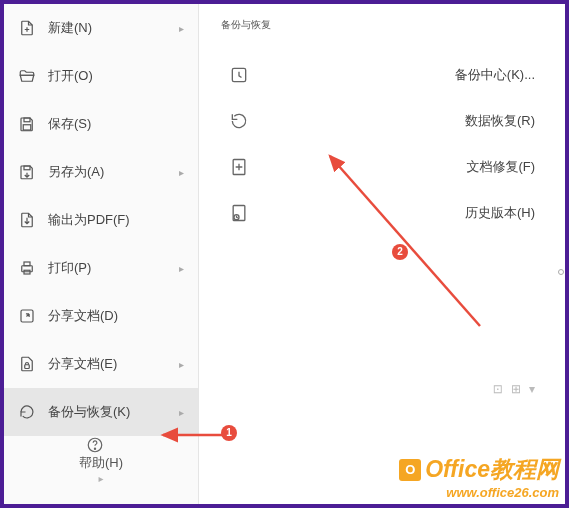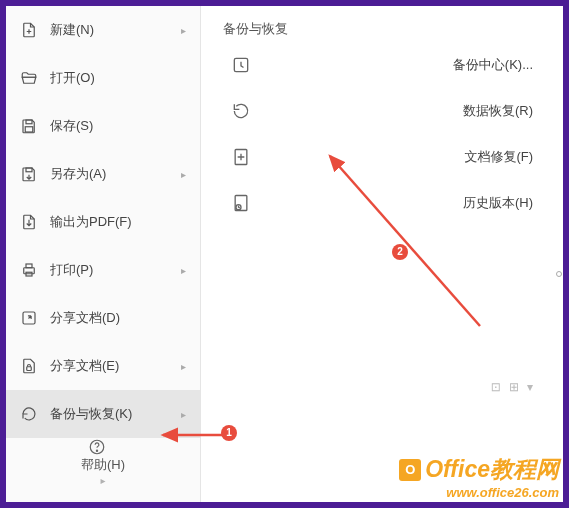--- a/index.html
+++ b/index.html
@@ -10,21 +10,21 @@
       background: #fff;
       width: 569px;
       height: 508px;
       overflow: hidden;
       position: relative;
     }
     .container {
       display: flex;
       width: 100%;
       height: 100%;
-      border: 6px solid #4c1d95;
+      border: 4px solid #4c1d95;
     }
     .sidebar {
       width: 195px;
       background: #fafafa;
       border-right: 1px solid #e5e5e5;
       display: flex;
       flex-direction: column;
       overflow: hidden;
     }
     .menu-item {
@@ -51,23 +51,23 @@
       color: #aaa;
       font-size: 10px;
     }
     .content {
       flex: 1;
       padding: 14px 20px;
       background: #fff;
       position: relative;
     }
     .content-title {
-      font-size: 13px;
+      font-size: 10px;
       color: #555;
-      margin-bottom: 4px;
+      margin-bottom: 20px;
       padding-left: 2px;
     }
     .sub-item {
       display: flex;
       align-items: center;
       height: 46px;
       padding: 0 10px;
       cursor: pointer;
       color: #444;
     }

